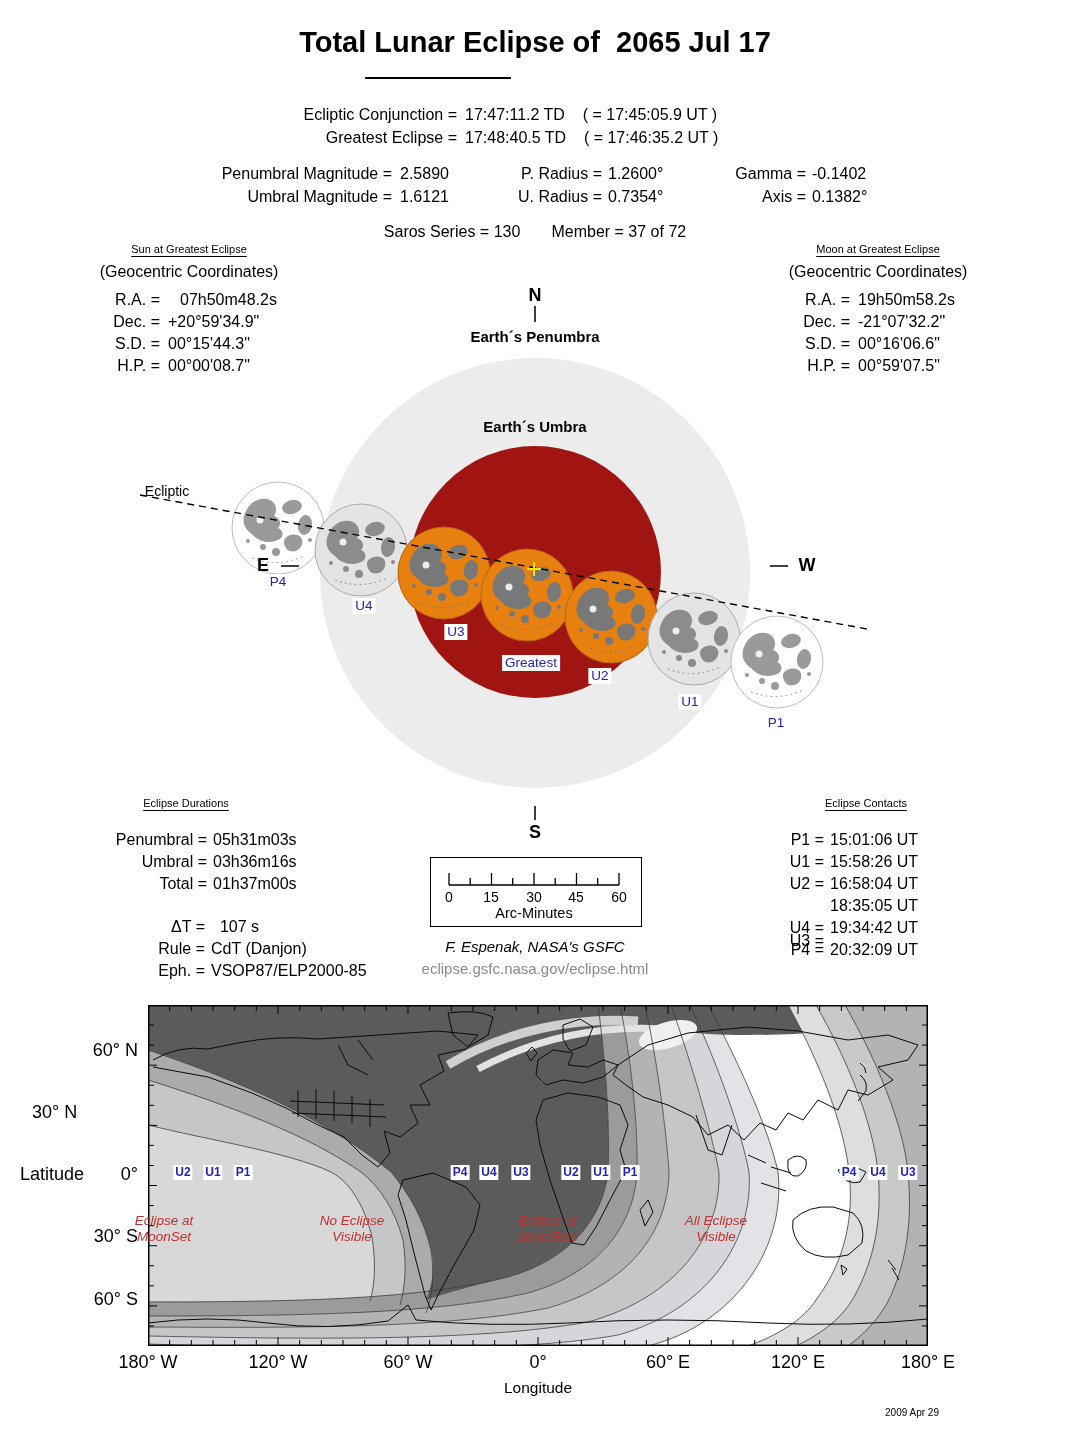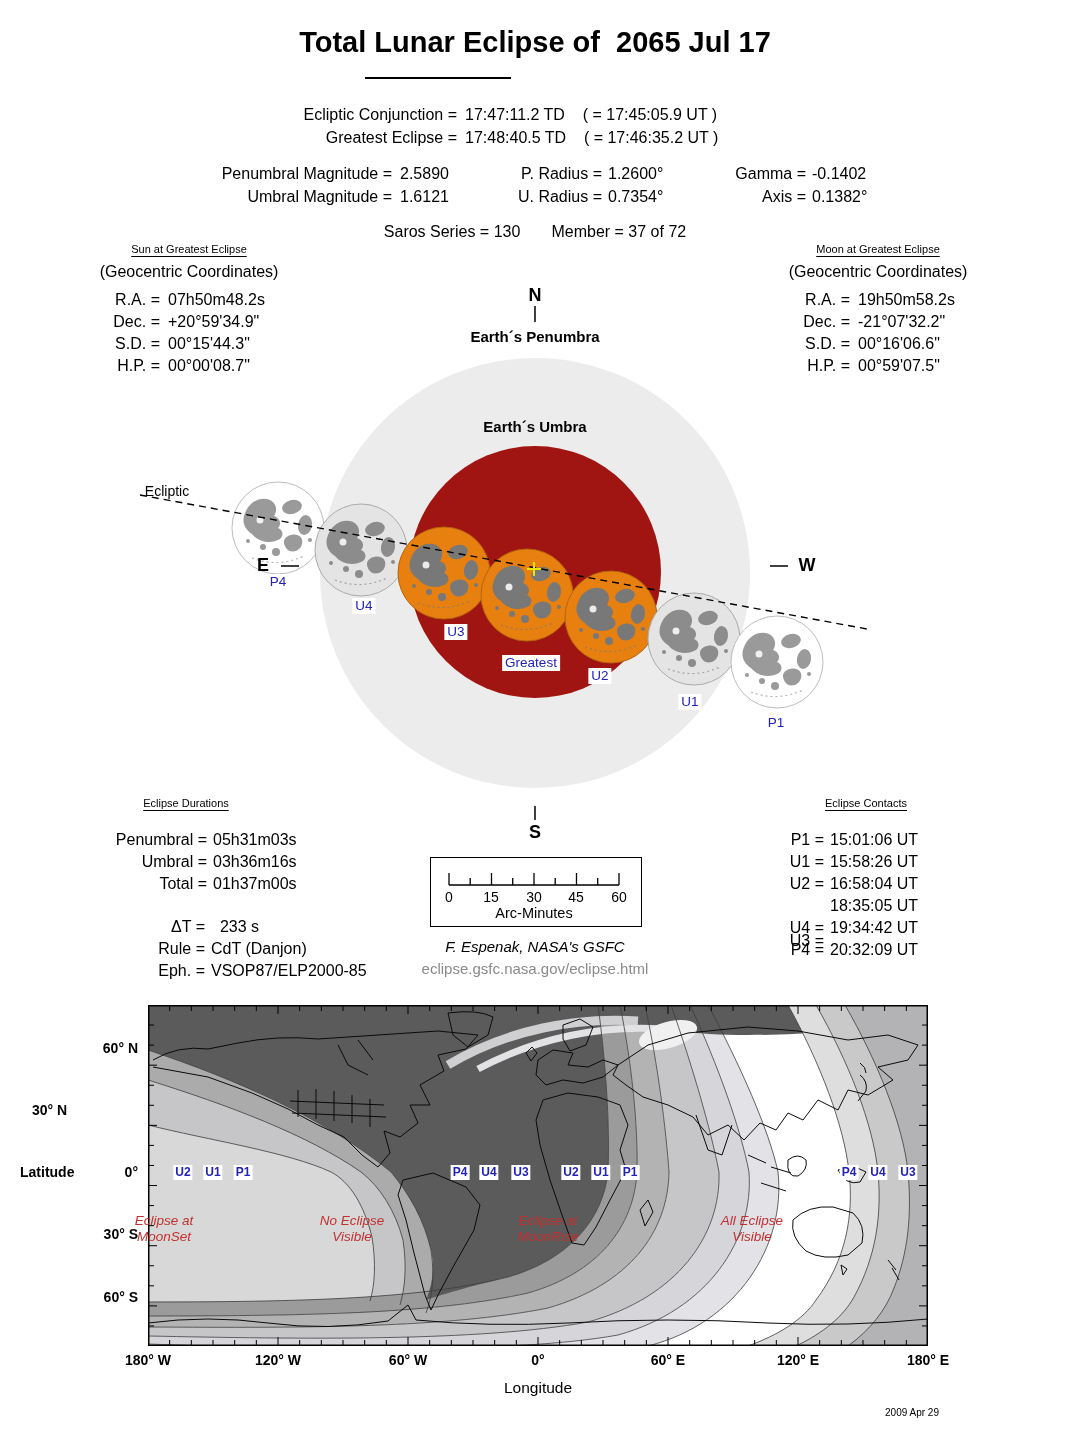--- a/index.html
+++ b/index.html
@@ -13,21 +13,21 @@
   .val{position:absolute;text-align:left;white-space:pre;}
   .t16{font-size:16px;line-height:22px;}
   .t15{font-size:15px;}
   .head{font-size:11px;text-decoration:underline;text-underline-offset:3px;}
   .bluelab{color:#2222bb;font-size:13.5px;background:#fff;padding:0 3px;line-height:16px;}
   .maplab{color:#2222bb;font-size:12px;background:#fff;padding:0 2px;line-height:15px;font-weight:bold;}
   .redlab{color:#c43030;font-size:13.5px;font-style:italic;line-height:16px;text-align:center;white-space:pre;}
   .bold{font-weight:bold;}
   .gray{color:#8a8a8a;}
   .scalebox{border:1.5px solid #000;}
-  .axis{font-size:14px;font-weight:bold;}
+  .axis{font-size:18px;}
 </style>
 </head>
 <body>
 
 <div class="abs ctr title" style="left:535px;top:26px;">Total Lunar Eclipse of  2065 Jul 17</div>
 <div class="abs rule" style="left:365px;top:77px;width:146px;"></div>
 
 <div class="lbl t16" style="right:625px;top:104px;">Ecliptic Conjunction =</div>
 <div class="val t16" style="left:465px;top:104px;">17:47:11.2 TD    ( = 17:45:05.9 UT )</div>
 <div class="lbl t16" style="right:625px;top:127px;">Greatest Eclipse =</div>
@@ -46,21 +46,21 @@
 <div class="lbl t16" style="right:276px;top:163px;">Gamma =</div>
 <div class="val t16" style="left:812px;top:163px;">-0.1402</div>
 <div class="lbl t16" style="right:276px;top:186px;">Axis =</div>
 <div class="val t16" style="left:812px;top:186px;">0.1382°</div>
 
 <div class="abs ctr t16 pre" style="left:535px;top:221px;">Saros Series = 130       Member = 37 of 72</div>
 
 <div class="abs ctr head" style="left:189px;top:243px;">Sun at Greatest Eclipse</div>
 <div class="abs ctr t16" style="left:189px;top:261px;">(Geocentric Coordinates)</div>
 <div class="lbl t16" style="right:922px;top:289px;">R.A. =</div>
-<div class="val t16" style="left:168px;top:289px;">07h50m48.2s</div>
+<div class="val t16" style="left:180px;top:289px;">07h50m48.2s</div>
 <div class="lbl t16" style="right:922px;top:311px;">Dec. =</div>
 <div class="val t16" style="left:168px;top:311px;">+20°59'34.9"</div>
 <div class="lbl t16" style="right:922px;top:333px;">S.D. =</div>
 <div class="val t16" style="left:168px;top:333px;">00°15'44.3"</div>
 <div class="lbl t16" style="right:922px;top:355px;">H.P. =</div>
 <div class="val t16" style="left:168px;top:355px;">00°00'08.7"</div>
 
 <div class="abs ctr head" style="left:878px;top:243px;">Moon at Greatest Eclipse</div>
 <div class="abs ctr t16" style="left:878px;top:261px;">(Geocentric Coordinates)</div>
 <div class="lbl t16" style="right:232px;top:289px;">R.A. =</div>
@@ -148,21 +148,21 @@
 <div class="abs ctr bluelab" style="left:776px;top:715px;">P1</div>
 
 <div class="abs ctr head" style="left:186px;top:797px;">Eclipse Durations</div>
 <div class="lbl t16" style="right:875px;top:829px;">Penumbral =</div>
 <div class="val t16" style="left:213px;top:829px;">05h31m03s</div>
 <div class="lbl t16" style="right:875px;top:851px;">Umbral =</div>
 <div class="val t16" style="left:213px;top:851px;">03h36m16s</div>
 <div class="lbl t16" style="right:875px;top:873px;">Total =</div>
 <div class="val t16" style="left:213px;top:873px;">01h37m00s</div>
 <div class="lbl t16" style="right:877px;top:916px;">ΔT =</div>
-<div class="val t16" style="left:211px;top:916px;">  233 s</div>
+<div class="val t16" style="left:211px;top:916px;">  107 s</div>
 <div class="lbl t16" style="right:877px;top:938px;">Rule =</div>
 <div class="val t16" style="left:211px;top:938px;">CdT (Danjon)</div>
 <div class="lbl t16" style="right:877px;top:960px;">Eph. =</div>
 <div class="val t16" style="left:211px;top:960px;">VSOP87/ELP2000-85</div>
 
 <div class="abs ctr head" style="left:866px;top:797px;">Eclipse Contacts</div>
 <div class="lbl t16" style="right:258px;top:829px;">P1 =</div>
 <div class="val t16" style="left:830px;top:829px;">15:01:06 UT</div>
 <div class="lbl t16" style="right:258px;top:851px;">U1 =</div>
 <div class="val t16" style="left:830px;top:851px;">15:58:26 UT</div>
@@ -379,21 +379,21 @@
 <div class="abs ctr maplab" style="left:571px;top:1165px;">U2</div>
 <div class="abs ctr maplab" style="left:601px;top:1165px;">U1</div>
 <div class="abs ctr maplab" style="left:630px;top:1165px;">P1</div>
 <div class="abs ctr maplab" style="left:849px;top:1165px;">P4</div>
 <div class="abs ctr maplab" style="left:878px;top:1165px;">U4</div>
 <div class="abs ctr maplab" style="left:908px;top:1165px;">U3</div>
 
 <div class="abs ctr redlab" style="left:164px;top:1213px;"><span>Eclipse at</span><br><span>MoonSet</span></div>
 <div class="abs ctr redlab" style="left:352px;top:1213px;"><span>No Eclipse</span><br><span>Visible</span></div>
 <div class="abs ctr redlab" style="left:548px;top:1213px;"><span>Eclipse at</span><br><span>MoonRise</span></div>
-<div class="abs ctr redlab" style="left:752px;top:1213px;"><span>All Eclipse</span><br><span>Visible</span></div>
+<div class="abs ctr redlab" style="left:716px;top:1213px;"><span>All Eclipse</span><br><span>Visible</span></div>
 
 <div class="abs axis" style="left:20px;top:1164px;">Latitude</div>
 <div class="abs axis" style="left:40px;width:98px;text-align:right;top:1040px;">60° N</div>
 <div class="abs axis" style="left:32px;width:98px;text-align:left;top:1102px;">30° N</div>
 <div class="abs axis" style="left:40px;width:98px;text-align:right;top:1164px;">0°</div>
 <div class="abs axis" style="left:40px;width:98px;text-align:right;top:1226px;">30° S</div>
 <div class="abs axis" style="left:40px;width:98px;text-align:right;top:1289px;">60° S</div>
 
 <div class="abs ctr axis" style="left:148px;top:1352px;">180° W</div>
 <div class="abs ctr axis" style="left:278px;top:1352px;">120° W</div>

